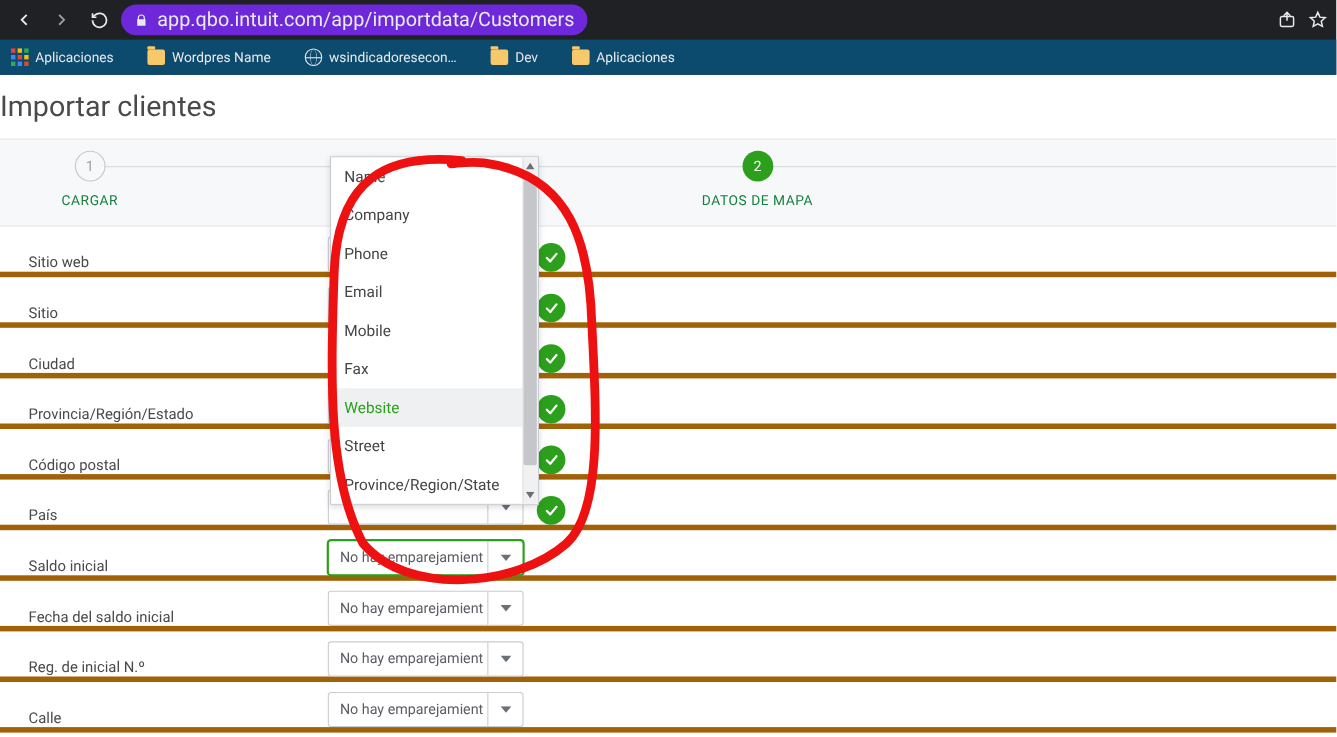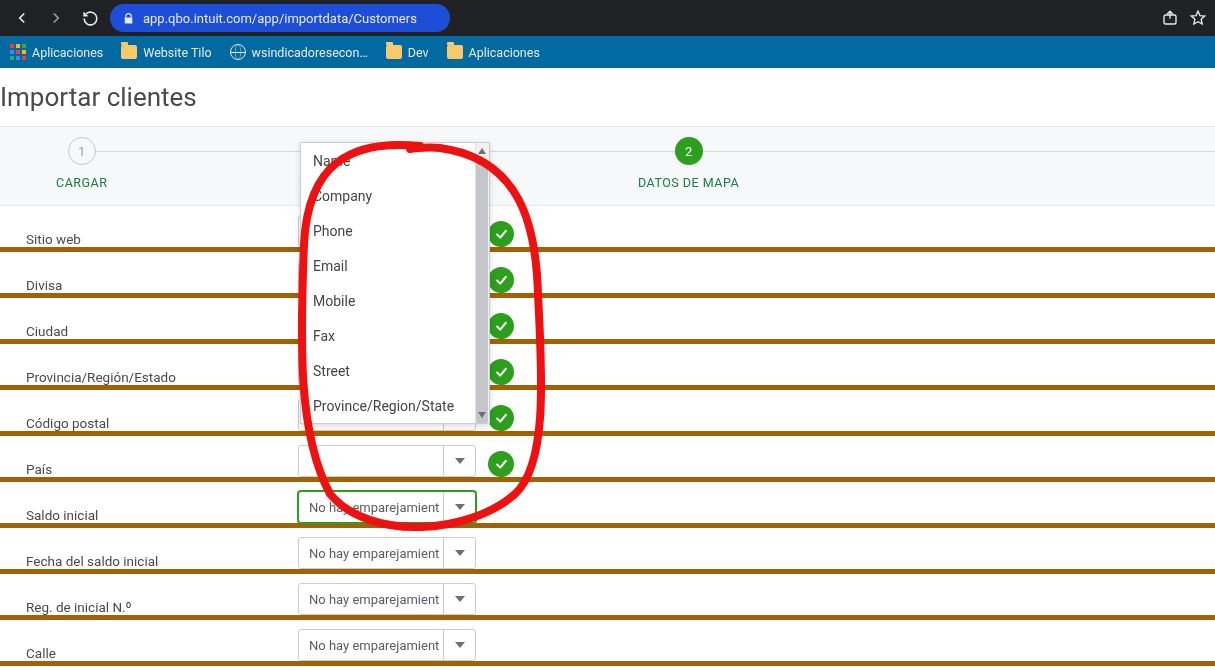--- a/index.html
+++ b/index.html
@@ -3,23 +3,23 @@
 <meta charset="utf-8">
 <style>
   * { margin:0; padding:0; box-sizing:border-box; }
   body { font-family:-apple-system,BlinkMacSystemFont,"Segoe UI",Roboto,Arial,sans-serif; font-size:14px; color:#333; background:#fff; overflow:hidden; width:1215px; height:670px; position:relative; }
 
   
   .browser-chrome { background:#202124; color:#e8eaed; }
   .url-bar-row { display:flex; align-items:center; height:36px; padding:0 8px; gap:6px; }
   .nav-btn { width:28px; height:28px; display:flex; align-items:center; justify-content:center; color:#9aa0a6; border-radius:50%; }
   .nav-btn.enabled { color:#e8eaed; }
-  .url-field { flex:0 0 auto; display:flex; align-items:center; background:#1d4ed8; border-radius:14px; height:28px; padding:0 12px; gap:8px; font-size:13px; color:#e8eaed; min-width:340px; }
+  .url-field { flex:0 0 auto; display:flex; align-items:center; background:#6d28d9; border-radius:14px; height:28px; padding:0 12px; gap:8px; font-size:18px; color:#e8eaed; min-width:340px; }
   .url-right { margin-left:auto; display:flex; align-items:center; gap:10px; }
-  .bookmarks-row { display:flex; align-items:center; height:32px; padding:0 10px; gap:18px; font-size:12.5px; color:#e8eaed; background:#0369a1; }
+  .bookmarks-row { display:flex; align-items:center; height:32px; padding:0 10px; gap:31px; font-size:12.5px; color:#e8eaed; background:#0c4a6e; }
   .bk-item { display:flex; align-items:center; gap:6px; }
   .bk-folder { width:16px; height:14px; background:#f7c96b; border-radius:2px; position:relative; }
   .bk-folder::before { content:""; position:absolute; top:-3px; left:0; width:7px; height:3px; background:#f7c96b; border-radius:1px 1px 0 0; }
   .bk-apps-icon { width:16px; height:16px; display:grid; grid-template-columns:repeat(3,4px); grid-template-rows:repeat(3,4px); gap:2px; }
   .bk-apps-icon span:nth-child(1){background:#ea4335;} .bk-apps-icon span:nth-child(2){background:#fbbc05;} .bk-apps-icon span:nth-child(3){background:#34a853;}
   .bk-apps-icon span:nth-child(4){background:#4285f4;} .bk-apps-icon span:nth-child(5){background:#ea4335;} .bk-apps-icon span:nth-child(6){background:#fbbc05;}
   .bk-apps-icon span:nth-child(7){background:#34a853;} .bk-apps-icon span:nth-child(8){background:#4285f4;} .bk-apps-icon span:nth-child(9){background:#ea4335;}
   .bk-globe { width:16px; height:16px; border:1.5px solid #e8eaed; border-radius:50%; position:relative; }
   .bk-globe::after { content:""; position:absolute; inset:0; border-left:1.5px solid #e8eaed; border-right:1.5px solid #e8eaed; border-radius:50%; transform:scaleX(.45); }
   .bk-globe::before { content:""; position:absolute; left:0; right:0; top:50%; border-top:1.5px solid #e8eaed; }
@@ -114,21 +114,21 @@
           <span></span>
           <span></span>
           <span></span>
           <span></span>
           <span></span>
         </span>
       <span>Aplicaciones</span>
     </div>
     <div class="bk-item">
         <span class="bk-folder"></span>
-        <span>Website Tilo</span>
+        <span>Wordpres Name</span>
       </div>
     <div class="bk-item">
         <span class="bk-globe"></span>
         <span>wsindicadoresecon…</span>
       </div>
     <div class="bk-item">
         <span class="bk-folder"></span>
         <span>Dev</span>
       </div>
     <div class="bk-item">
@@ -155,20 +155,21 @@
 <div class="map-area">
 
   <div class="dropdown-pop">
     <div class="dropdown-list">
       <div class="dd-item">Name</div>
       <div class="dd-item">Company</div>
       <div class="dd-item">Phone</div>
       <div class="dd-item">Email</div>
       <div class="dd-item">Mobile</div>
       <div class="dd-item">Fax</div>
+      <div class="dd-item highlight">Website</div>
       <div class="dd-item">Street</div>
       <div class="dd-item">Province/Region/State</div>
       <div class="dd-scroll-track">
         <div class="dd-scroll-arrow up">
             <svg width="8" height="6" viewBox="0 0 8 6">
               <path d="M0 6l4-6 4 6z" fill="#6b6f76"></path>
             </svg>
           </div>
         <div class="dd-scroll-thumb"></div>
         <div class="dd-scroll-arrow down">
@@ -191,21 +192,21 @@
             </svg>
           </div>
         </div>
         <div class="check-badge">
           <svg width="15" height="15" viewBox="0 0 24 24" fill="none" stroke="#fff" stroke-width="3.2" stroke-linecap="round" stroke-linejoin="round">
             <path d="M5 12l5 5 9-11"></path>
           </svg>
         </div>
       </div>
       <div class="map-row">
-        <div class="map-label">Divisa</div>
+        <div class="map-label">Sitio</div>
         <div class="map-select">
           <div class="map-select-text"></div>
           <div class="map-select-caret">
             <svg width="10" height="7" viewBox="0 0 10 7">
               <path d="M0 0l5 6 5-6z" fill="#6b6f76"></path>
             </svg>
           </div>
         </div>
         <div class="check-badge">
           <svg width="15" height="15" viewBox="0 0 24 24" fill="none" stroke="#fff" stroke-width="3.2" stroke-linecap="round" stroke-linejoin="round">

